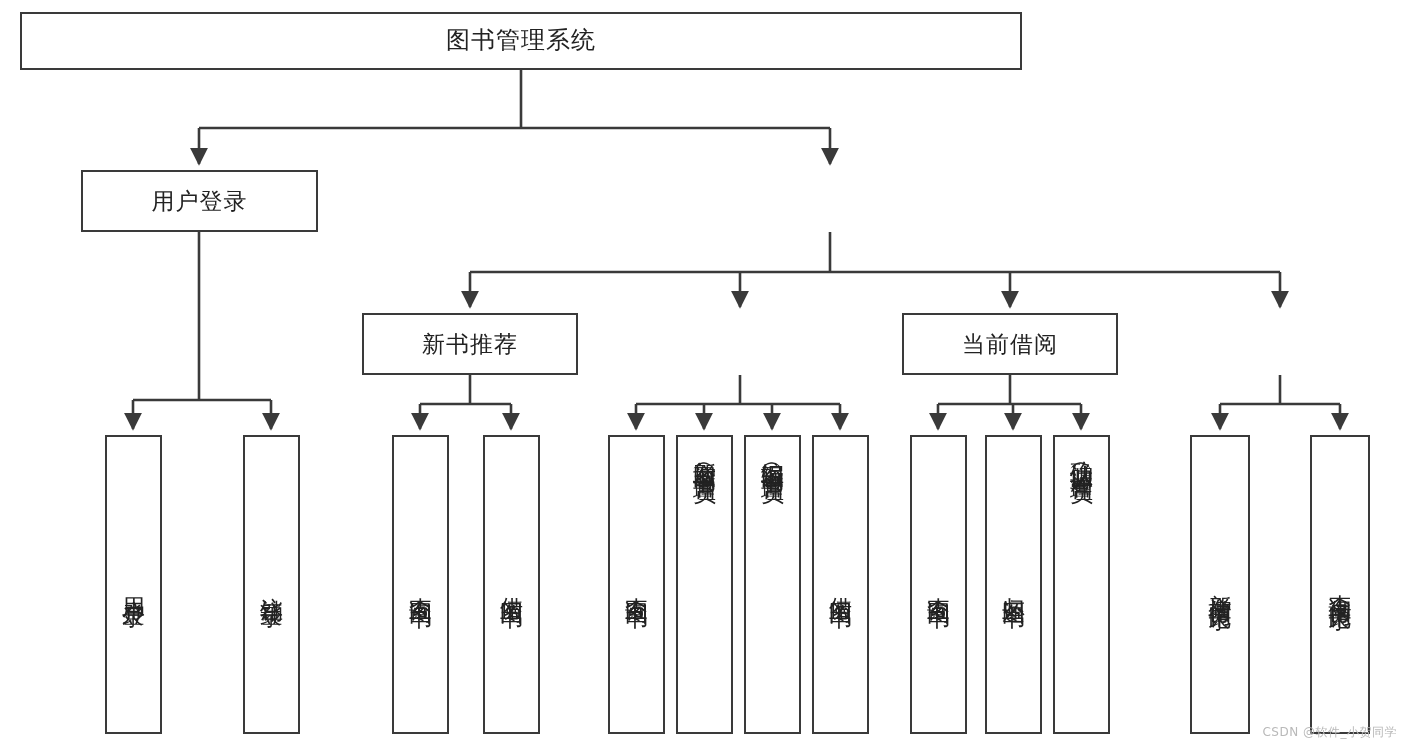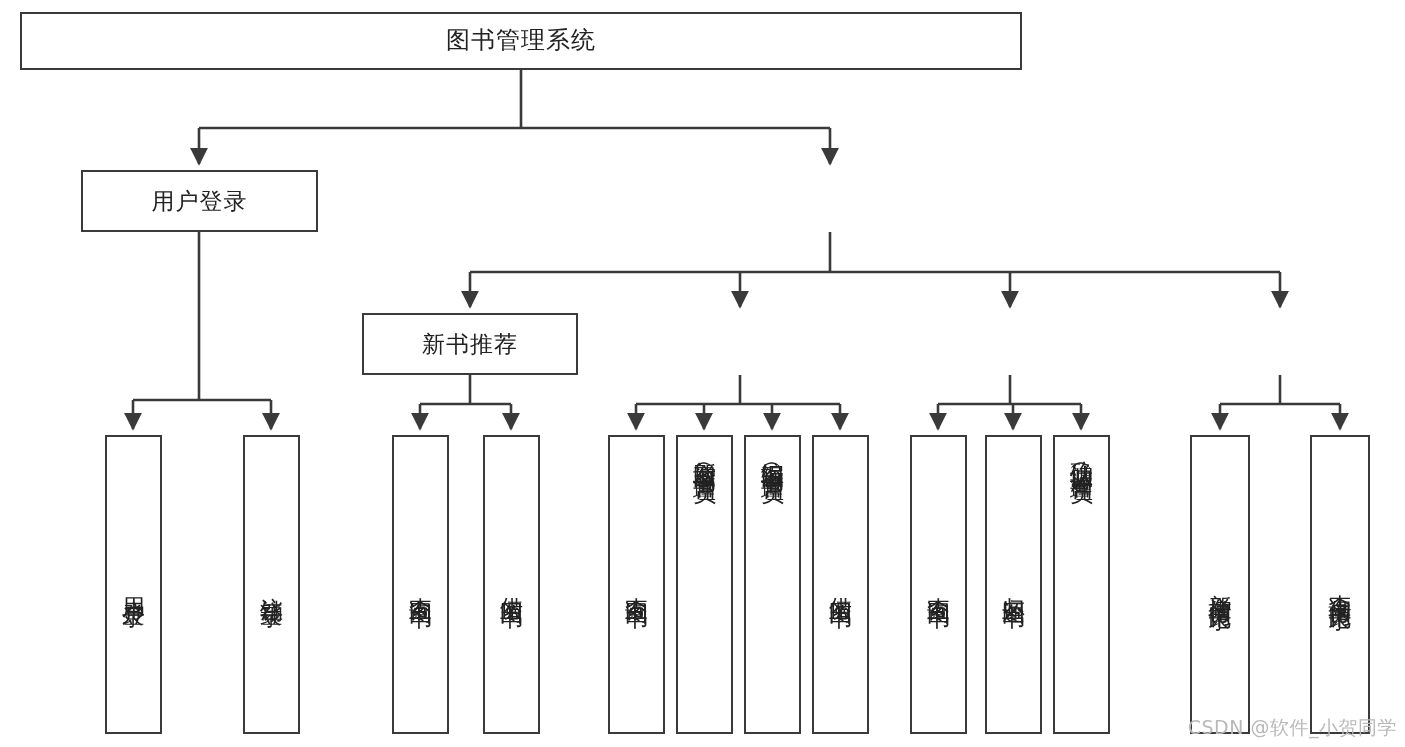--- a/index.html
+++ b/index.html
@@ -44,21 +44,21 @@
     font-size:23px;
     letter-spacing:3px;
     line-height:1;
     max-height:100%;
   }
   .node.vert.topalign{align-items:flex-start;}
 
   .watermark{
     position:absolute;
     right:8px;bottom:6px;
-    font-size:19px;
+    font-size:12px;
     color:#b9b9b9;
     letter-spacing:.5px;
     white-space:nowrap;
     pointer-events:none;
   }
 </style>
 </head>
 <body>
 
 <div id="diagram">
@@ -117,20 +117,23 @@
     <span class="label">图书管理系统</span>
   </div>
 
   <div class="node" style="left: 81px; top: 170px; width: 237px; height: 62px;">
     <span class="label">用户登录</span>
   </div>
 
   <div class="node" style="left: 362px; top: 313px; width: 216px; height: 62px;">
     <span class="label">新书推荐</span>
   </div>
+  <div class="node" style="left: 902px; top: 313px; width: 216px; height: 62px;">
+    <span class="label">当前借阅</span>
+  </div>
 
   <div class="node vert" style="left: 105px; top: 435px; width: 57px; height: 299px;">
     <span class="label">用户登录</span>
   </div>
   <div class="node vert" style="left: 243px; top: 435px; width: 57px; height: 299px;">
     <span class="label">注销登录</span>
   </div>
   <div class="node vert" style="left: 392px; top: 435px; width: 57px; height: 299px;">
     <span class="label">查询图书</span>
   </div>

